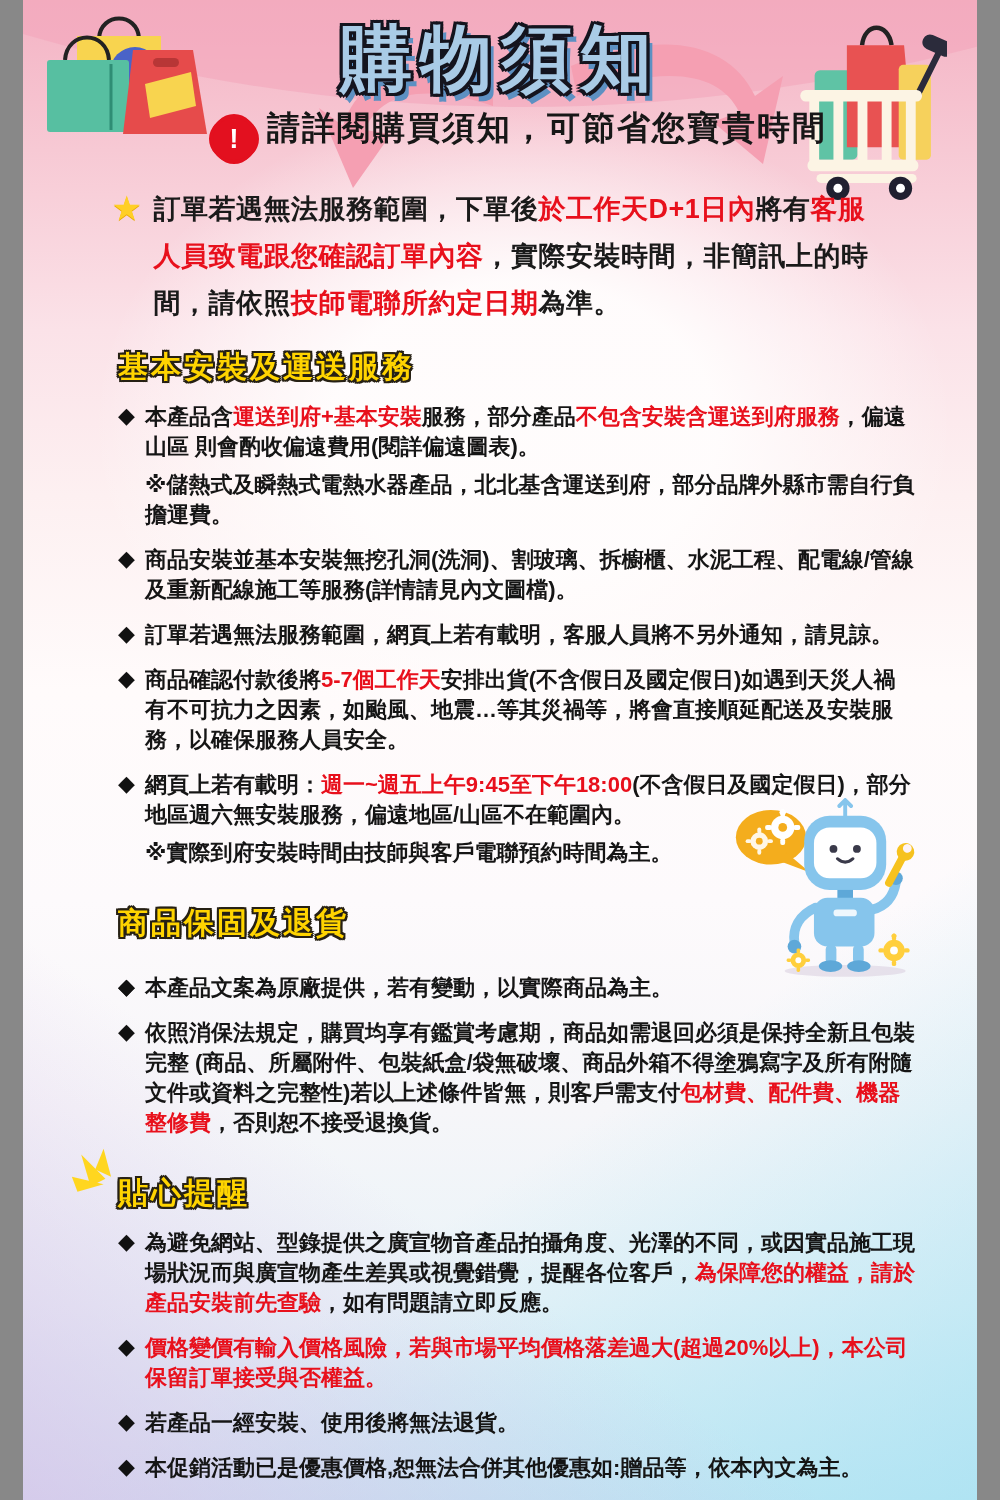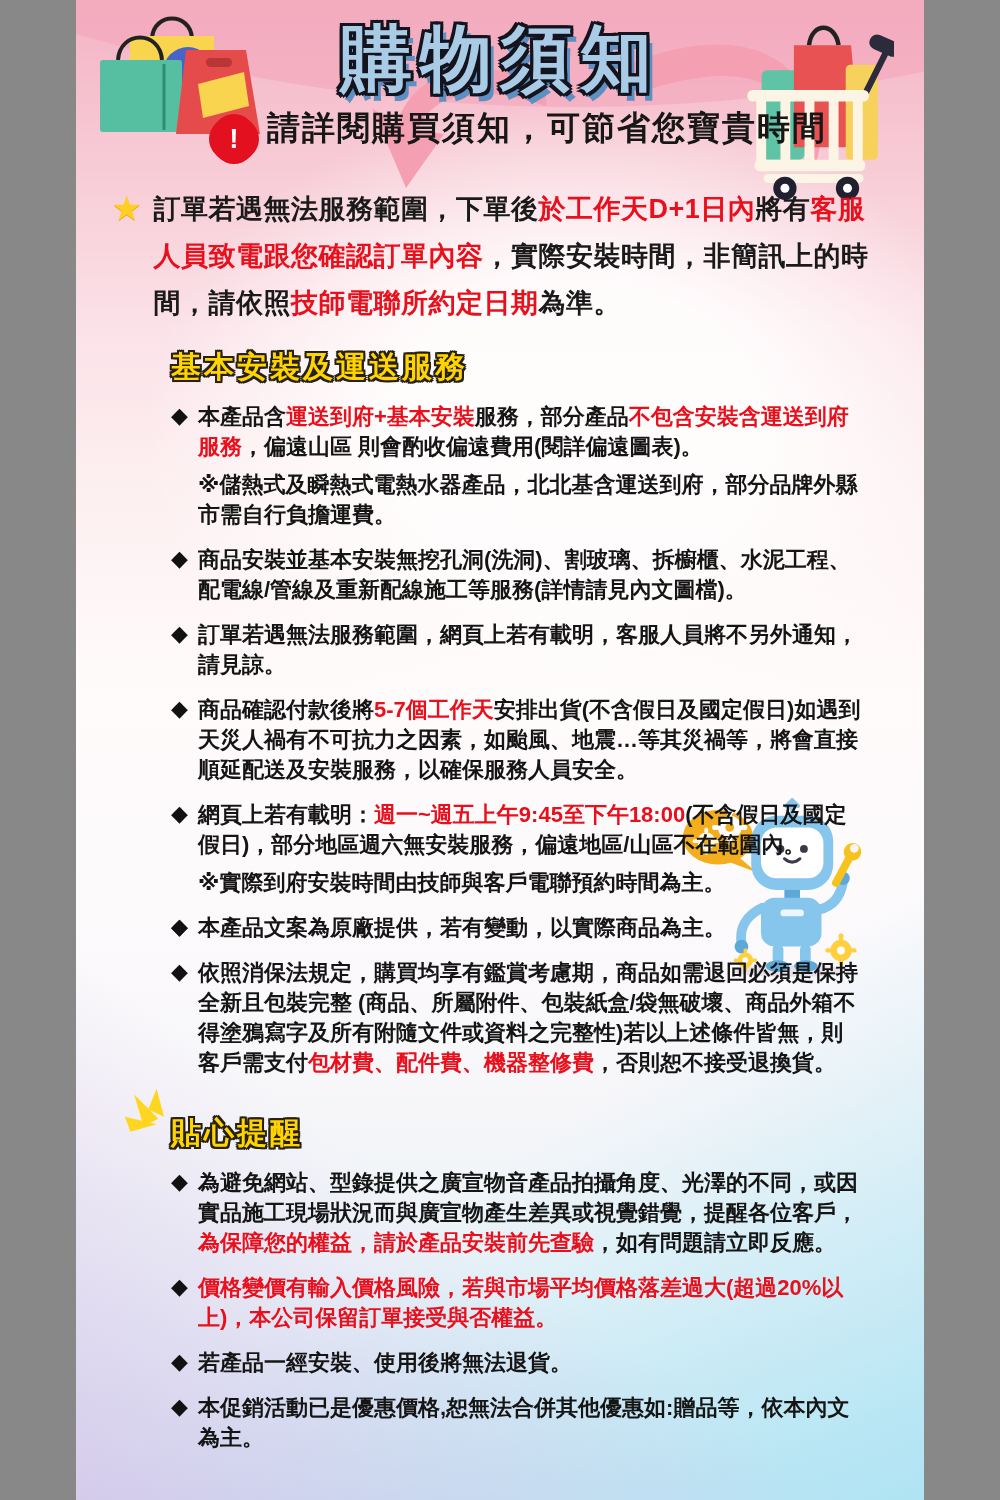--- a/index.html
+++ b/index.html
@@ -1,17 +1,17 @@
 <!DOCTYPE html>
 <html><head>
 <meta charset="utf-8">
 <style>
   html,body{margin:0;padding:0;background:#888;}
   .canvas{
-    position:relative;width:848px;height:1500px;overflow:hidden;margin:0 auto;
+    position:relative;width:954px;height:1500px;overflow:hidden;margin:0 auto;
     font-family:"Liberation Sans","DejaVu Sans",sans-serif;
     background:
       radial-gradient(ellipse 430px 330px at 500px 430px, rgba(255,253,253,.95) 45%, rgba(255,253,253,0) 100%),
       linear-gradient(35deg, rgba(214,186,230,.65) 0%, rgba(214,186,230,0) 26%),
       linear-gradient(325deg, rgba(160,224,242,.7) 0%, rgba(160,224,242,0) 30%),
       linear-gradient(180deg,#f4b3c4 0%,#f7c9d4 10%,#fbe2e8 22%,#fdf0f1 33%,#fffbfb 46%,#fdfafc 60%,#f6f6f9 74%,#e9f3f8 87%,#d4ecf5 100%);
   }
   .arrows{position:absolute;top:0;left:0;z-index:0;}
   .title{
     position:relative;z-index:2;margin:16px 0 2px;text-align:center;
@@ -114,20 +114,21 @@
       <div class="bullets">
           <div class="bullet"><span class="diamond">◆</span><span class="blk">本產品含</span><span class="red">運送到府+基本安裝</span><span class="blk">服務，部分產品</span><span class="red">不包含安裝含運送到府服務</span><span class="blk">，偏遠山區 則會酌收偏遠費用(閱詳偏遠圖表)。</span><div class="note-line">※儲熱式及瞬熱式電熱水器產品，北北基含運送到府，部分品牌外縣市需自行負擔運費。</div></div>
           <div class="bullet"><span class="diamond">◆</span><span class="blk">商品安裝並基本安裝無挖孔洞(洗洞)、割玻璃、拆櫥櫃、水泥工程、配電線/管線及重新配線施工等服務(詳情請見內文圖檔)。</span></div>
           <div class="bullet"><span class="diamond">◆</span><span class="blk">訂單若遇無法服務範圍，網頁上若有載明，客服人員將不另外通知，請見諒。</span></div>
           <div class="bullet"><span class="diamond">◆</span><span class="blk">商品確認付款後將</span><span class="red">5-7個工作天</span><span class="blk">安排出貨(不含假日及國定假日)如遇到天災人禍有不可抗力之因素，如颱風、地震…等其災禍等，將會直接順延配送及安裝服務，以確保服務人員安全。</span></div>
           <div class="bullet"><span class="diamond">◆</span><span class="blk">網頁上若有載明：</span><span class="red">週一~週五上午9:45至下午18:00</span><span class="blk">(不含假日及國定假日)，部分地區週六無安裝服務，偏遠地區/山區不在範圍內。</span><div class="note-line">※實際到府安裝時間由技師與客戶電聯預約時間為主。</div></div>
         </div>
     </div>
 
     <div class="section">
+      <div class="section-title">商品保固及退貨</div>
       <div class="bullets">
           <div class="bullet"><span class="diamond">◆</span></div>
           <div class="bullet"><span class="diamond">◆</span><span class="blk">本產品文案為原廠提供，若有變動，以實際商品為主。</span></div>
           <div class="bullet"><span class="diamond">◆</span><span class="blk">依照消保法規定，購買均享有鑑賞考慮期，商品如需退回必須是保持全新且包裝完整 (商品、所屬附件、包裝紙盒/袋無破壞、商品外箱不得塗鴉寫字及所有附隨文件或資料之完整性)若以上述條件皆無，則客戶需支付</span><span class="red">包材費、配件費、機器整修費</span><span class="blk">，否則恕不接受退換貨。</span></div>
         </div>
     </div>
 
     <div class="section">
       <div class="section-title">貼心提醒
         <svg class="sparkle" width="56" height="56" viewBox="0 0 60 60">

